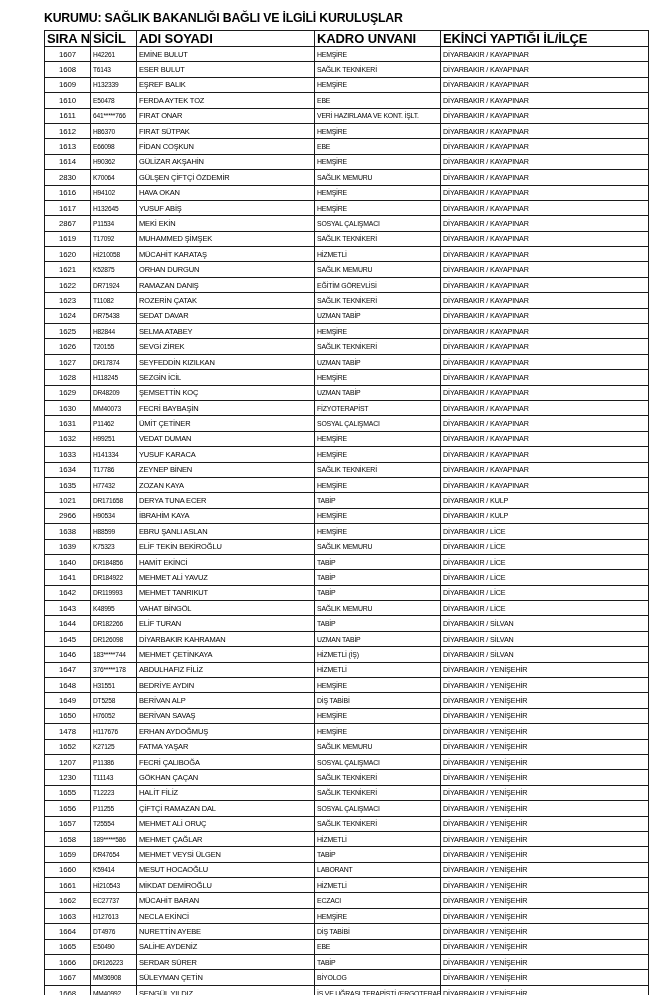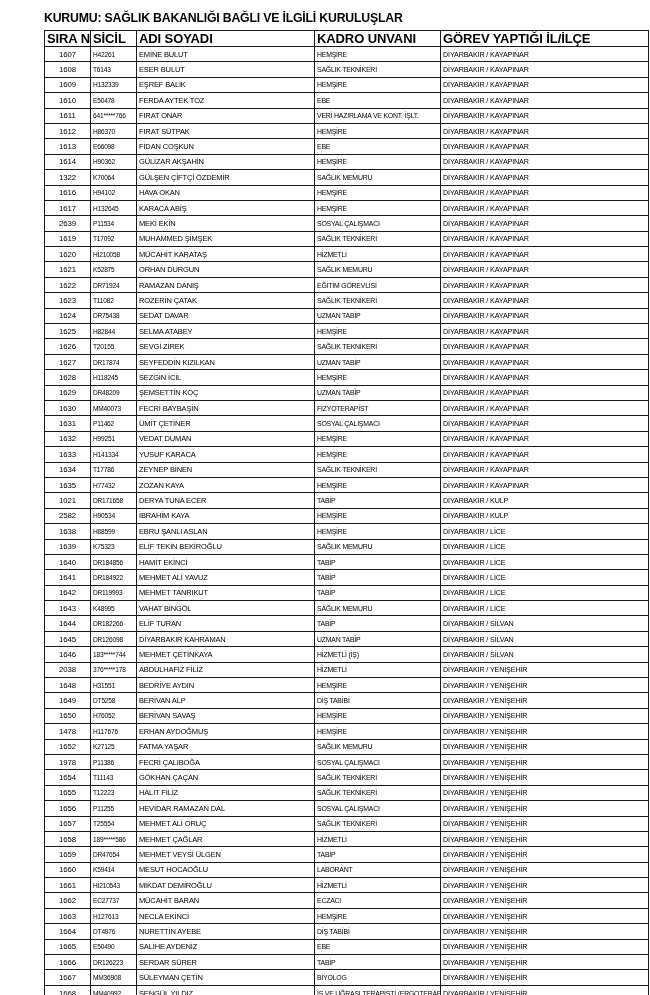--- a/index.html
+++ b/index.html
@@ -99,21 +99,21 @@
       <col class="c-ad">
       <col class="c-kadro">
       <col class="c-gorev">
     </colgroup>
     <thead>
       <tr>
         <th class="th-sira">SIRA NO</th>
         <th class="th-sicil">SİCİL</th>
         <th class="th-ad">ADI SOYADI</th>
         <th class="th-kadro">KADRO UNVANI</th>
-        <th class="th-gorev">GÖREV YAPTIĞI İL/İLÇE</th>
+        <th class="th-gorev">EKİNCİ YAPTIĞI İL/İLÇE</th>
       </tr>
     </thead>
     <tbody id="table-body">
         <tr>
           <td class="cell-sira">1607</td>
           <td class="cell-sicil">H42261</td>
           <td class="cell-ad">EMİNE BULUT</td>
           <td class="cell-kadro">HEMŞİRE</td>
           <td class="cell-gorev">DİYARBAKIR / KAYAPINAR</td>
         </tr>
@@ -160,42 +160,42 @@
           <td class="cell-gorev">DİYARBAKIR / KAYAPINAR</td>
         </tr>
         <tr>
           <td class="cell-sira">1614</td>
           <td class="cell-sicil">H90362</td>
           <td class="cell-ad">GÜLİZAR AKŞAHİN</td>
           <td class="cell-kadro">HEMŞİRE</td>
           <td class="cell-gorev">DİYARBAKIR / KAYAPINAR</td>
         </tr>
         <tr>
-          <td class="cell-sira">1322</td>
+          <td class="cell-sira">2830</td>
           <td class="cell-sicil">K70064</td>
           <td class="cell-ad">GÜLŞEN ÇİFTÇİ ÖZDEMİR</td>
           <td class="cell-kadro">SAĞLIK MEMURU</td>
           <td class="cell-gorev">DİYARBAKIR / KAYAPINAR</td>
         </tr>
         <tr>
           <td class="cell-sira">1616</td>
           <td class="cell-sicil">H94102</td>
           <td class="cell-ad">HAVA OKAN</td>
           <td class="cell-kadro">HEMŞİRE</td>
           <td class="cell-gorev">DİYARBAKIR / KAYAPINAR</td>
         </tr>
         <tr>
           <td class="cell-sira">1617</td>
           <td class="cell-sicil">H132645</td>
-          <td class="cell-ad">KARACA ABİŞ</td>
-          <td class="cell-kadro">HEMŞİRE</td>
-          <td class="cell-gorev">DİYARBAKIR / KAYAPINAR</td>
-        </tr>
-        <tr>
-          <td class="cell-sira">2639</td>
+          <td class="cell-ad">YUSUF ABİŞ</td>
+          <td class="cell-kadro">HEMŞİRE</td>
+          <td class="cell-gorev">DİYARBAKIR / KAYAPINAR</td>
+        </tr>
+        <tr>
+          <td class="cell-sira">2867</td>
           <td class="cell-sicil">P11534</td>
           <td class="cell-ad">MEKİ EKİN</td>
           <td class="cell-kadro">SOSYAL ÇALIŞMACI</td>
           <td class="cell-gorev">DİYARBAKIR / KAYAPINAR</td>
         </tr>
         <tr>
           <td class="cell-sira">1619</td>
           <td class="cell-sicil">T17092</td>
           <td class="cell-ad">MUHAMMED ŞİMŞEK</td>
           <td class="cell-kadro">SAĞLIK TEKNİKERİ</td>
@@ -314,21 +314,21 @@
           <td class="cell-gorev">DİYARBAKIR / KAYAPINAR</td>
         </tr>
         <tr>
           <td class="cell-sira">1021</td>
           <td class="cell-sicil">DR171658</td>
           <td class="cell-ad">DERYA TUNA ECER</td>
           <td class="cell-kadro">TABİP</td>
           <td class="cell-gorev">DİYARBAKIR / KULP</td>
         </tr>
         <tr>
-          <td class="cell-sira">2582</td>
+          <td class="cell-sira">2966</td>
           <td class="cell-sicil">H90534</td>
           <td class="cell-ad">İBRAHİM KAYA</td>
           <td class="cell-kadro">HEMŞİRE</td>
           <td class="cell-gorev">DİYARBAKIR / KULP</td>
         </tr>
         <tr>
           <td class="cell-sira">1638</td>
           <td class="cell-sicil">H88599</td>
           <td class="cell-ad">EBRU ŞANLI ASLAN</td>
           <td class="cell-kadro">HEMŞİRE</td>
@@ -384,21 +384,21 @@
           <td class="cell-gorev">DİYARBAKIR / SİLVAN</td>
         </tr>
         <tr>
           <td class="cell-sira">1646</td>
           <td class="cell-sicil">183*****744</td>
           <td class="cell-ad">MEHMET ÇETİNKAYA</td>
           <td class="cell-kadro">HİZMETLİ (İŞ)</td>
           <td class="cell-gorev">DİYARBAKIR / SİLVAN</td>
         </tr>
         <tr>
-          <td class="cell-sira">2038</td>
+          <td class="cell-sira">1647</td>
           <td class="cell-sicil">376*****178</td>
           <td class="cell-ad">ABDULHAFIZ FİLİZ</td>
           <td class="cell-kadro">HİZMETLİ</td>
           <td class="cell-gorev">DİYARBAKIR / YENİŞEHİR</td>
         </tr>
         <tr>
           <td class="cell-sira">1648</td>
           <td class="cell-sicil">H31551</td>
           <td class="cell-ad">BEDRİYE AYDIN</td>
           <td class="cell-kadro">HEMŞİRE</td>
@@ -426,44 +426,44 @@
           <td class="cell-gorev">DİYARBAKIR / YENİŞEHİR</td>
         </tr>
         <tr>
           <td class="cell-sira">1652</td>
           <td class="cell-sicil">K27125</td>
           <td class="cell-ad">FATMA YAŞAR</td>
           <td class="cell-kadro">SAĞLIK MEMURU</td>
           <td class="cell-gorev">DİYARBAKIR / YENİŞEHİR</td>
         </tr>
         <tr>
-          <td class="cell-sira">1978</td>
+          <td class="cell-sira">1207</td>
           <td class="cell-sicil">P11386</td>
           <td class="cell-ad">FECRİ ÇALIBOĞA</td>
           <td class="cell-kadro">SOSYAL ÇALIŞMACI</td>
           <td class="cell-gorev">DİYARBAKIR / YENİŞEHİR</td>
         </tr>
         <tr>
-          <td class="cell-sira">1654</td>
+          <td class="cell-sira">1230</td>
           <td class="cell-sicil">T11143</td>
           <td class="cell-ad">GÖKHAN ÇAÇAN</td>
           <td class="cell-kadro">SAĞLIK TEKNİKERİ</td>
           <td class="cell-gorev">DİYARBAKIR / YENİŞEHİR</td>
         </tr>
         <tr>
           <td class="cell-sira">1655</td>
           <td class="cell-sicil">T12223</td>
           <td class="cell-ad">HALİT FİLİZ</td>
           <td class="cell-kadro">SAĞLIK TEKNİKERİ</td>
           <td class="cell-gorev">DİYARBAKIR / YENİŞEHİR</td>
         </tr>
         <tr>
           <td class="cell-sira">1656</td>
           <td class="cell-sicil">P11255</td>
-          <td class="cell-ad">HEVİDAR RAMAZAN DAL</td>
+          <td class="cell-ad">ÇİFTÇİ RAMAZAN DAL</td>
           <td class="cell-kadro">SOSYAL ÇALIŞMACI</td>
           <td class="cell-gorev">DİYARBAKIR / YENİŞEHİR</td>
         </tr>
         <tr>
           <td class="cell-sira">1657</td>
           <td class="cell-sicil">T25554</td>
           <td class="cell-ad">MEHMET ALİ ORUÇ</td>
           <td class="cell-kadro">SAĞLIK TEKNİKERİ</td>
           <td class="cell-gorev">DİYARBAKIR / YENİŞEHİR</td>
         </tr>

